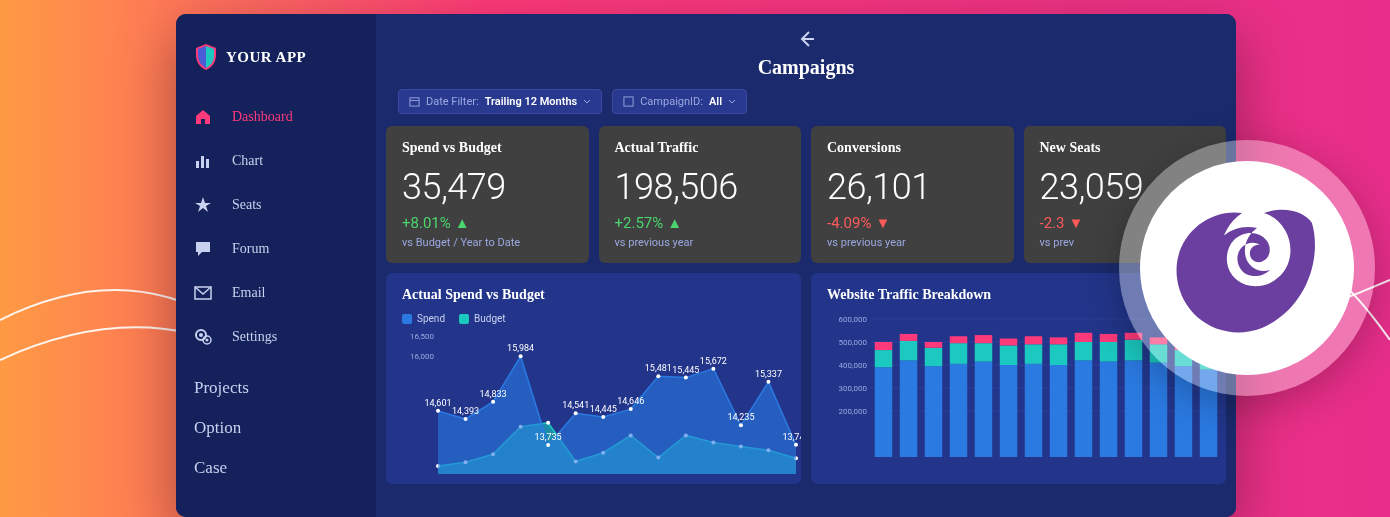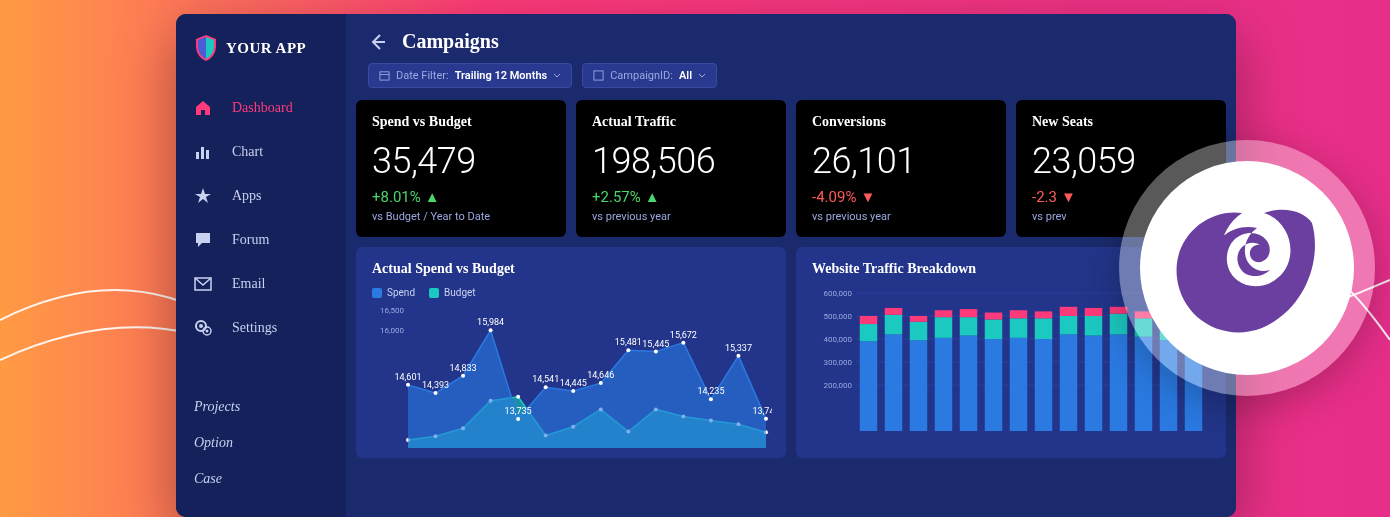--- a/index.html
+++ b/index.html
@@ -24,23 +24,23 @@
   top: 14px;
   width: 1060px;
   height: 503px;
   background: #1a2a6c;
   border-radius: 10px;
   box-shadow: 0 20px 60px rgba(0,0,0,0.35);
   display: flex;
   overflow: hidden;
 }
 .sidebar {
-  width: 170px;
+  width: 200px;
   background: #14215a;
-  padding: 20px 0;
+  padding: 29px 0;
   display: flex;
   flex-direction: column;
 }
 .logo {
   display: flex;
   align-items: center;
   gap: 8px;
   padding: 0 18px 24px;
 }
 .logo-icon {
@@ -66,36 +66,36 @@
 }
 .nav-item.active { color: #ff3a7a; }
 .nav-item .ico { width: 18px; height: 18px; display: flex; align-items: center; justify-content: center; }
 .bottom-links {
   margin-top: auto;
   padding: 0 18px;
 }
 .bottom-link {
   color: #c9d1f0;
   font-family: Georgia, serif;
-  font-size: 14px;
+  font-size: 17px;
   padding: 10px 0;
   cursor: pointer;
-  font-style: italic;
 }
 .main {
   flex: 1;
   background: #1a2a6c;
   overflow: hidden;
 }
 .header {
   display: flex;
   align-items: center;
-  gap: 16px;
+  gap: 8px;
   padding: 16px 22px 10px;
   color: #fff;
+  flex-direction: column;
 }
 .back-btn { width: 18px; height: 18px; cursor: pointer; }
 .page-title {
   font-family: Georgia, serif;
   font-size: 20px;
   font-weight: bold;
   color: #fff;
 }
 .filters {
   display: flex;
@@ -118,21 +118,21 @@
 .filter-pill .lbl { color: #9aa8e0; }
 .filter-pill .val { color: #fff; font-weight: 600; }
 .filter-ico { width: 11px; height: 11px; }
 .cards {
   display: grid;
   grid-template-columns: repeat(4, 1fr);
   gap: 10px;
   padding: 0 10px;
 }
 .card {
-  background: #000000;
+  background: #404040;
   border-radius: 6px;
   padding: 14px 16px;
 }
 .card-title {
   font-family: Georgia, serif;
   font-size: 14px;
   font-weight: bold;
   color: #fff;
   margin-bottom: 10px;
 }
@@ -243,21 +243,21 @@
           </svg>
       </span>
       <span>Chart</span>
     </div>
     <div class="nav-item">
       <span class="ico">
         <svg viewBox="0 0 18 18" width="18" height="18">
             <path d="M9 1 L11 7 L17 7 L12 10 L14 16 L9 12 L4 16 L6 10 L1 7 L7 7 Z" fill="#c9d1f0"></path>
           </svg>
       </span>
-      <span>Apps</span>
+      <span>Seats</span>
     </div>
     <div class="nav-item">
       <span class="ico">
         <svg viewBox="0 0 18 18" width="18" height="18">
             <path d="M2 2 H16 V12 H8 L4 16 V12 H2 Z" fill="#c9d1f0"></path>
           </svg>
       </span>
       <span>Forum</span>
     </div>
     <div class="nav-item">

